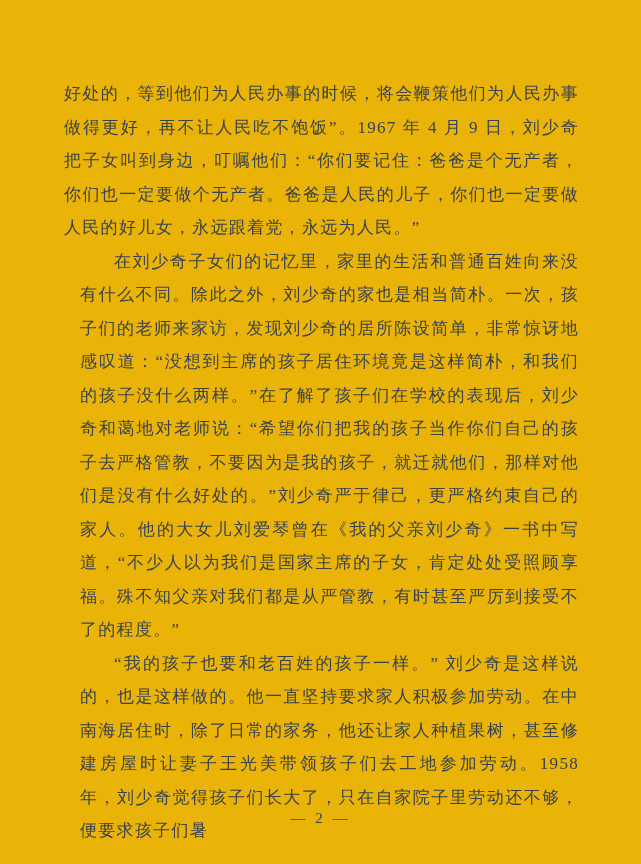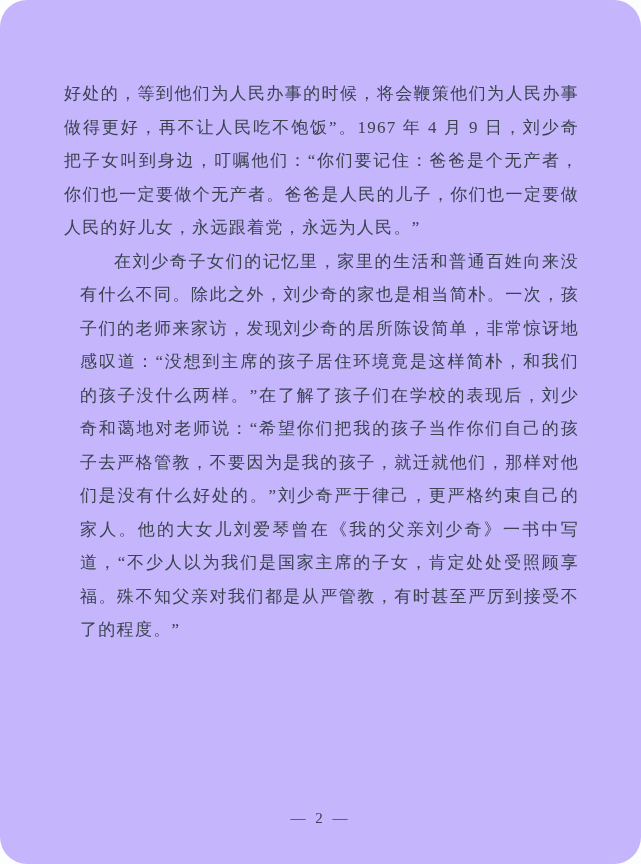--- a/index.html
+++ b/index.html
@@ -11,22 +11,21 @@
     height: 864px;
     background: #fdfdfd;
     position: relative;
     overflow: hidden;
     font-family: "Liberation Serif", "DejaVu Serif", serif;
     color: #3a434e;
   }
   .page {
     position: absolute;
     inset: 0;
-    background: #c4b5fd;
-    border-radius: 27px;
+    background: #eab308;
   }
   .text-block {
     position: absolute;
     left: 64px;
     right: 62px;
     top: 77px;
     font-size: 17px;
     line-height: 33.5px;
     letter-spacing: 1.3px;
     text-align: justify;
@@ -51,17 +50,18 @@
     color: #39424c;
   }
 </style>
 </head>
 <body>
 
 <div class="page">
   <div class="text-block">
     <p class="para">好处的，等到他们为人民办事的时候，将会鞭策他们为人民办事做得更好，再不让人民吃不饱饭”。1967 年 4 月 9 日，刘少奇把子女叫到身边，叮嘱他们：“你们要记住：爸爸是个无产者，你们也一定要做个无产者。爸爸是人民的儿子，你们也一定要做人民的好儿女，永远跟着党，永远为人民。”</p>
     <p class="para indent">在刘少奇子女们的记忆里，家里的生活和普通百姓向来没有什么不同。除此之外，刘少奇的家也是相当简朴。一次，孩子们的老师来家访，发现刘少奇的居所陈设简单，非常惊讶地感叹道：“没想到主席的孩子居住环境竟是这样简朴，和我们的孩子没什么两样。”在了解了孩子们在学校的表现后，刘少奇和蔼地对老师说：“希望你们把我的孩子当作你们自己的孩子去严格管教，不要因为是我的孩子，就迁就他们，那样对他们是没有什么好处的。”刘少奇严于律己，更严格约束自己的家人。他的大女儿刘爱琴曾在《我的父亲刘少奇》一书中写道，“不少人以为我们是国家主席的子女，肯定处处受照顾享福。殊不知父亲对我们都是从严管教，有时甚至严厉到接受不了的程度。”</p>
+    <p class="para indent">“我的孩子也要和老百姓的孩子一样。” 刘少奇是这样说的，也是这样做的。他一直坚持要求家人积极参加劳动。在中南海居住时，除了日常的家务，他还让家人种植果树，甚至修建房屋时让妻子王光美带领孩子们去工地参加劳动。1958 年，刘少奇觉得孩子们长大了，只在自家院子里劳动还不够，便要求孩子们暑</p>
   </div>
   <div class="footer">
     <span>— 2 —</span>
   </div>
 </div>
 
 </body></html>

